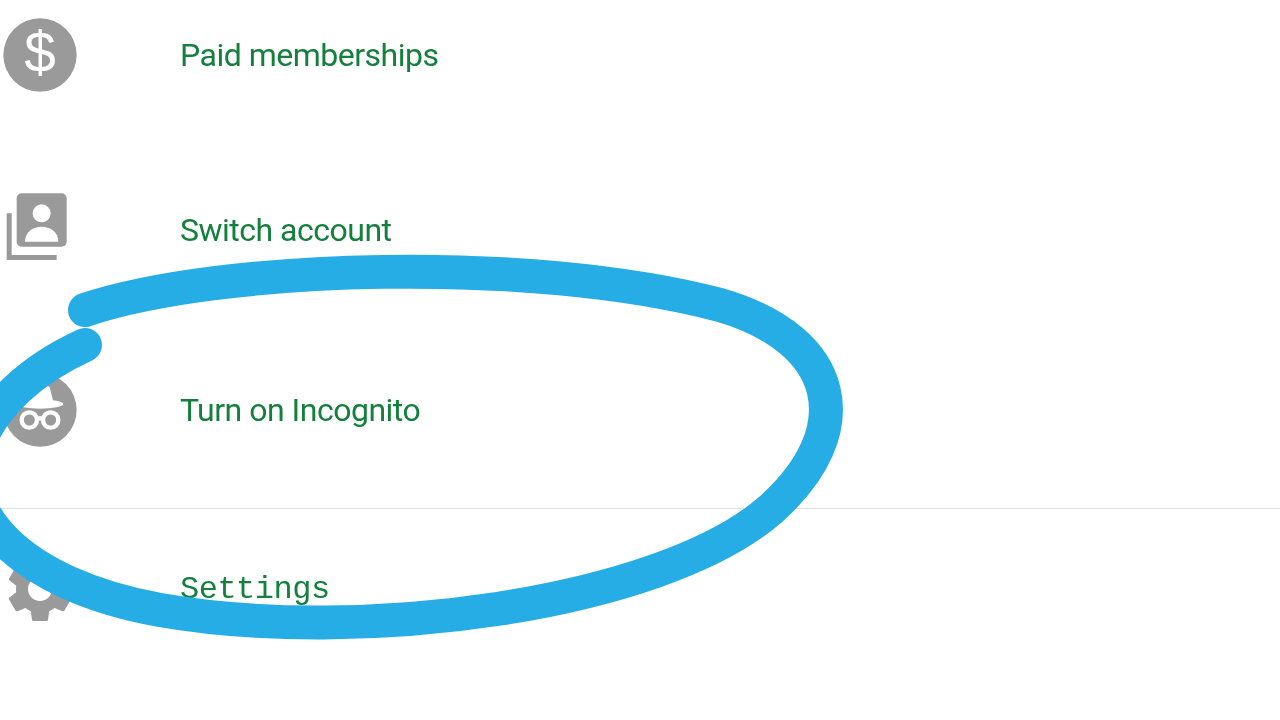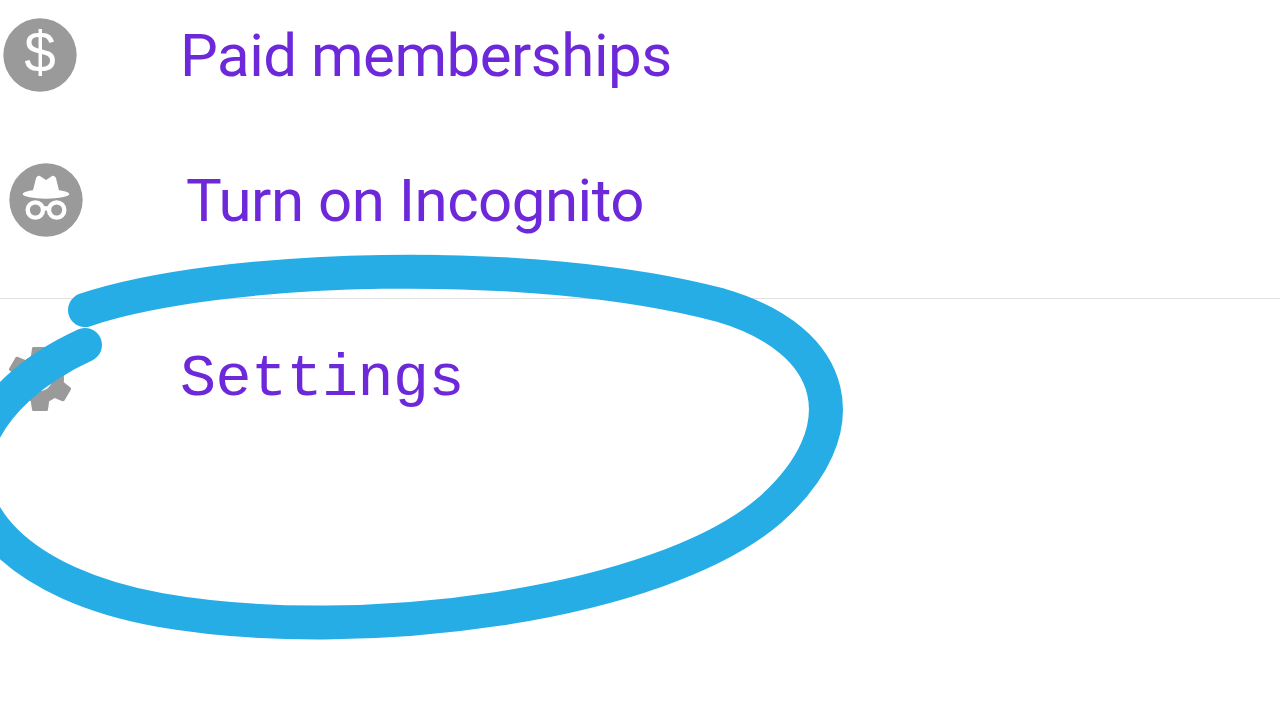--- a/index.html
+++ b/index.html
@@ -26,40 +26,39 @@
       height: 110px;
       padding-top: 0;
     }
     .menu-item.switch {
       height: 180px;
       margin-top: 30px;
     }
     .menu-item.incognito {
       height: 180px;
       margin-top: 0;
-      padding-left: 6px;
     }
     .menu-item.settings {
       height: 160px;
       margin-top: 0;
       font-family: Liberation Mono, monospace;
     }
     .icon-wrap {
       width: 180px;
       display: flex;
       align-items: center;
       justify-content: flex-start;
       padding-left: 8px;
     }
     .icon-wrap.left0 {
       padding-left: 0;
     }
     .label {
-      font-size: 60px;
-      color: #6d28d9;
+      font-size: 32px;
+      color: #15803d;
       font-weight: 400;
       letter-spacing: -0.5px;
     }
     .divider {
       height: 1px;
       background: #e0e0e0;
       width: 100%;
       margin-top: 8px;
     }
     .annotation {
@@ -76,20 +75,31 @@
   <div class="menu-item paid">
     <div class="icon-wrap left0">
       <svg width="80" height="80" viewBox="0 0 24 24">
         <circle cx="12" cy="12" r="11" fill="#9a9a9a"></circle>
         <text x="12" y="17" text-anchor="middle" font-family="Arial" font-size="17" font-weight="400" fill="#ffffff">$</text>
       </svg>
     </div>
     <span class="label">Paid memberships</span>
   </div>
 
+  <div class="menu-item switch">
+    <div class="icon-wrap left0">
+      <svg width="80" height="80" viewBox="0 0 24 24">
+        <rect x="5" y="1" width="15" height="16" rx="1.5" fill="#9a9a9a"></rect>
+        <circle cx="12.5" cy="7" r="2.7" fill="#ffffff"></circle>
+        <path d="M 7.5 15.5 C 7.5 12.5 10 11 12.5 11 C 15 11 17.5 12.5 17.5 15.5 L 7.5 15.5 Z" fill="#ffffff"></path>
+        <path d="M 2 7 L 2 21 L 17 21 L 17 19.5 L 3.5 19.5 L 3.5 7 Z" fill="#9a9a9a"></path>
+      </svg>
+    </div>
+    <span class="label">Switch account</span>
+  </div>
 
   <div class="menu-item incognito">
     <div class="icon-wrap left0">
       <svg width="80" height="80" viewBox="0 0 24 24">
         <circle cx="12" cy="12" r="11" fill="#9a9a9a"></circle>
 
         <ellipse cx="12" cy="10.2" rx="7" ry="1.4" fill="#ffffff"></ellipse>
 
         <path d="M 8 9.5 L 9 5.5 C 9.2 4.8 10 4.5 10.5 5 L 12 6 L 13.5 5 C 14 4.5 14.8 4.8 15 5.5 L 16 9.5 Z" fill="#ffffff"></path>
 

